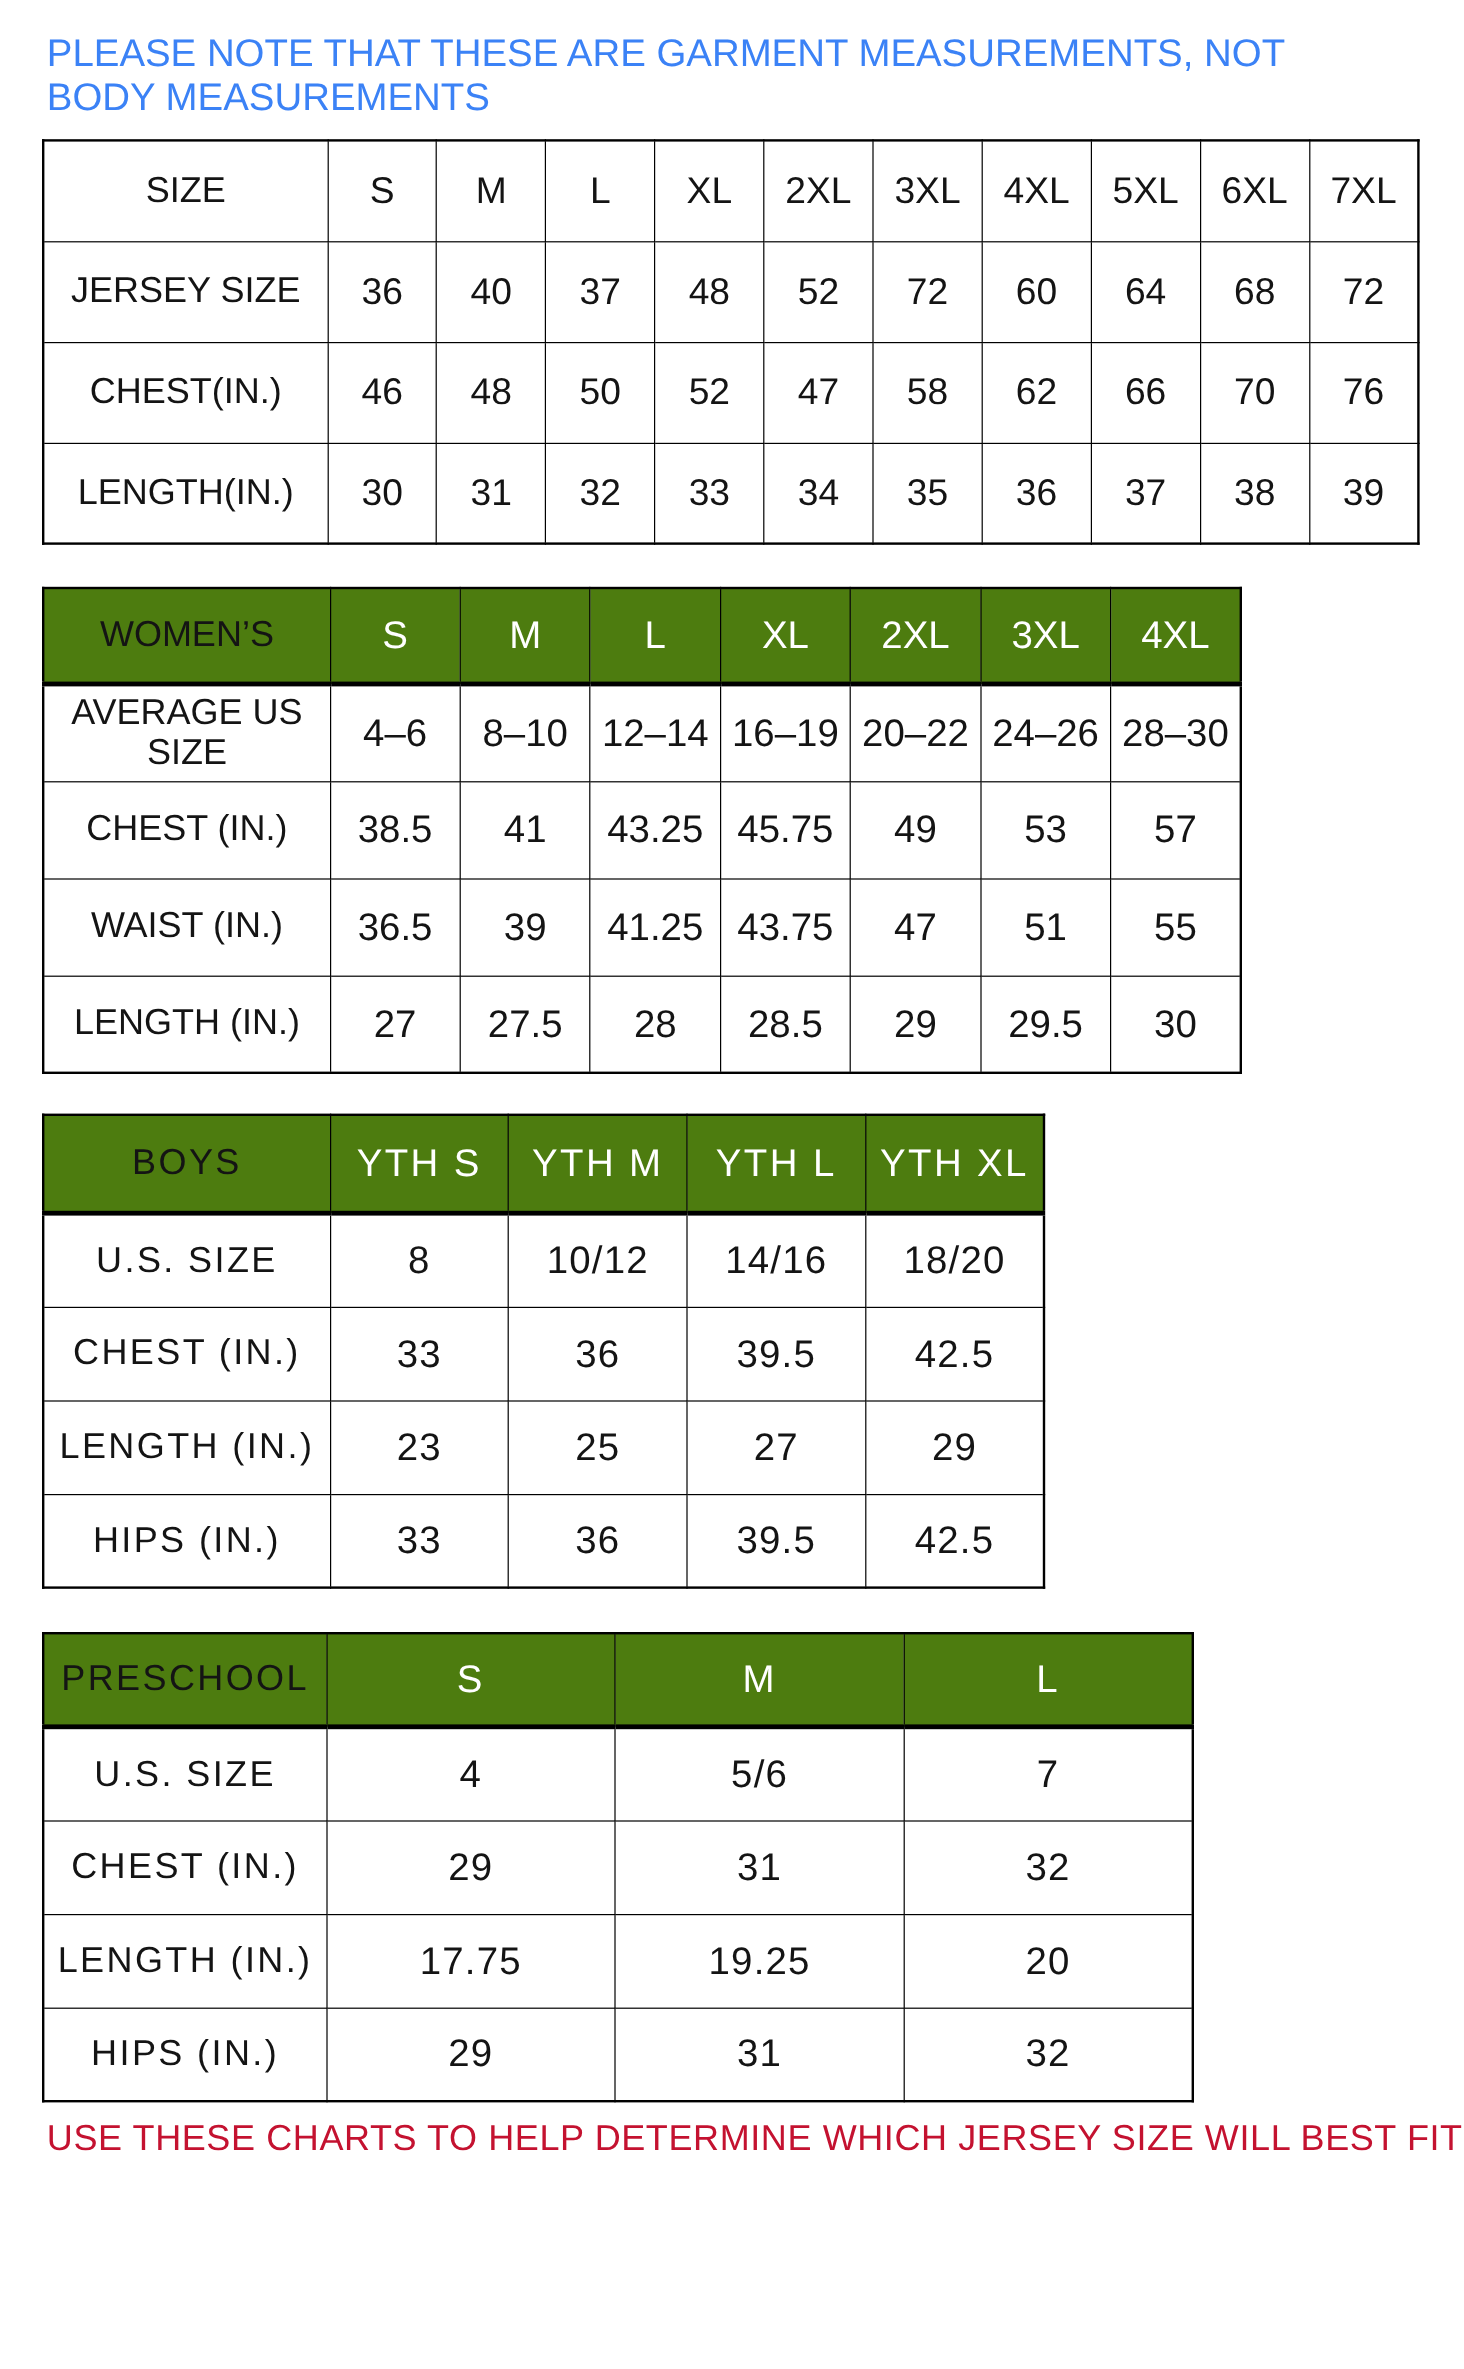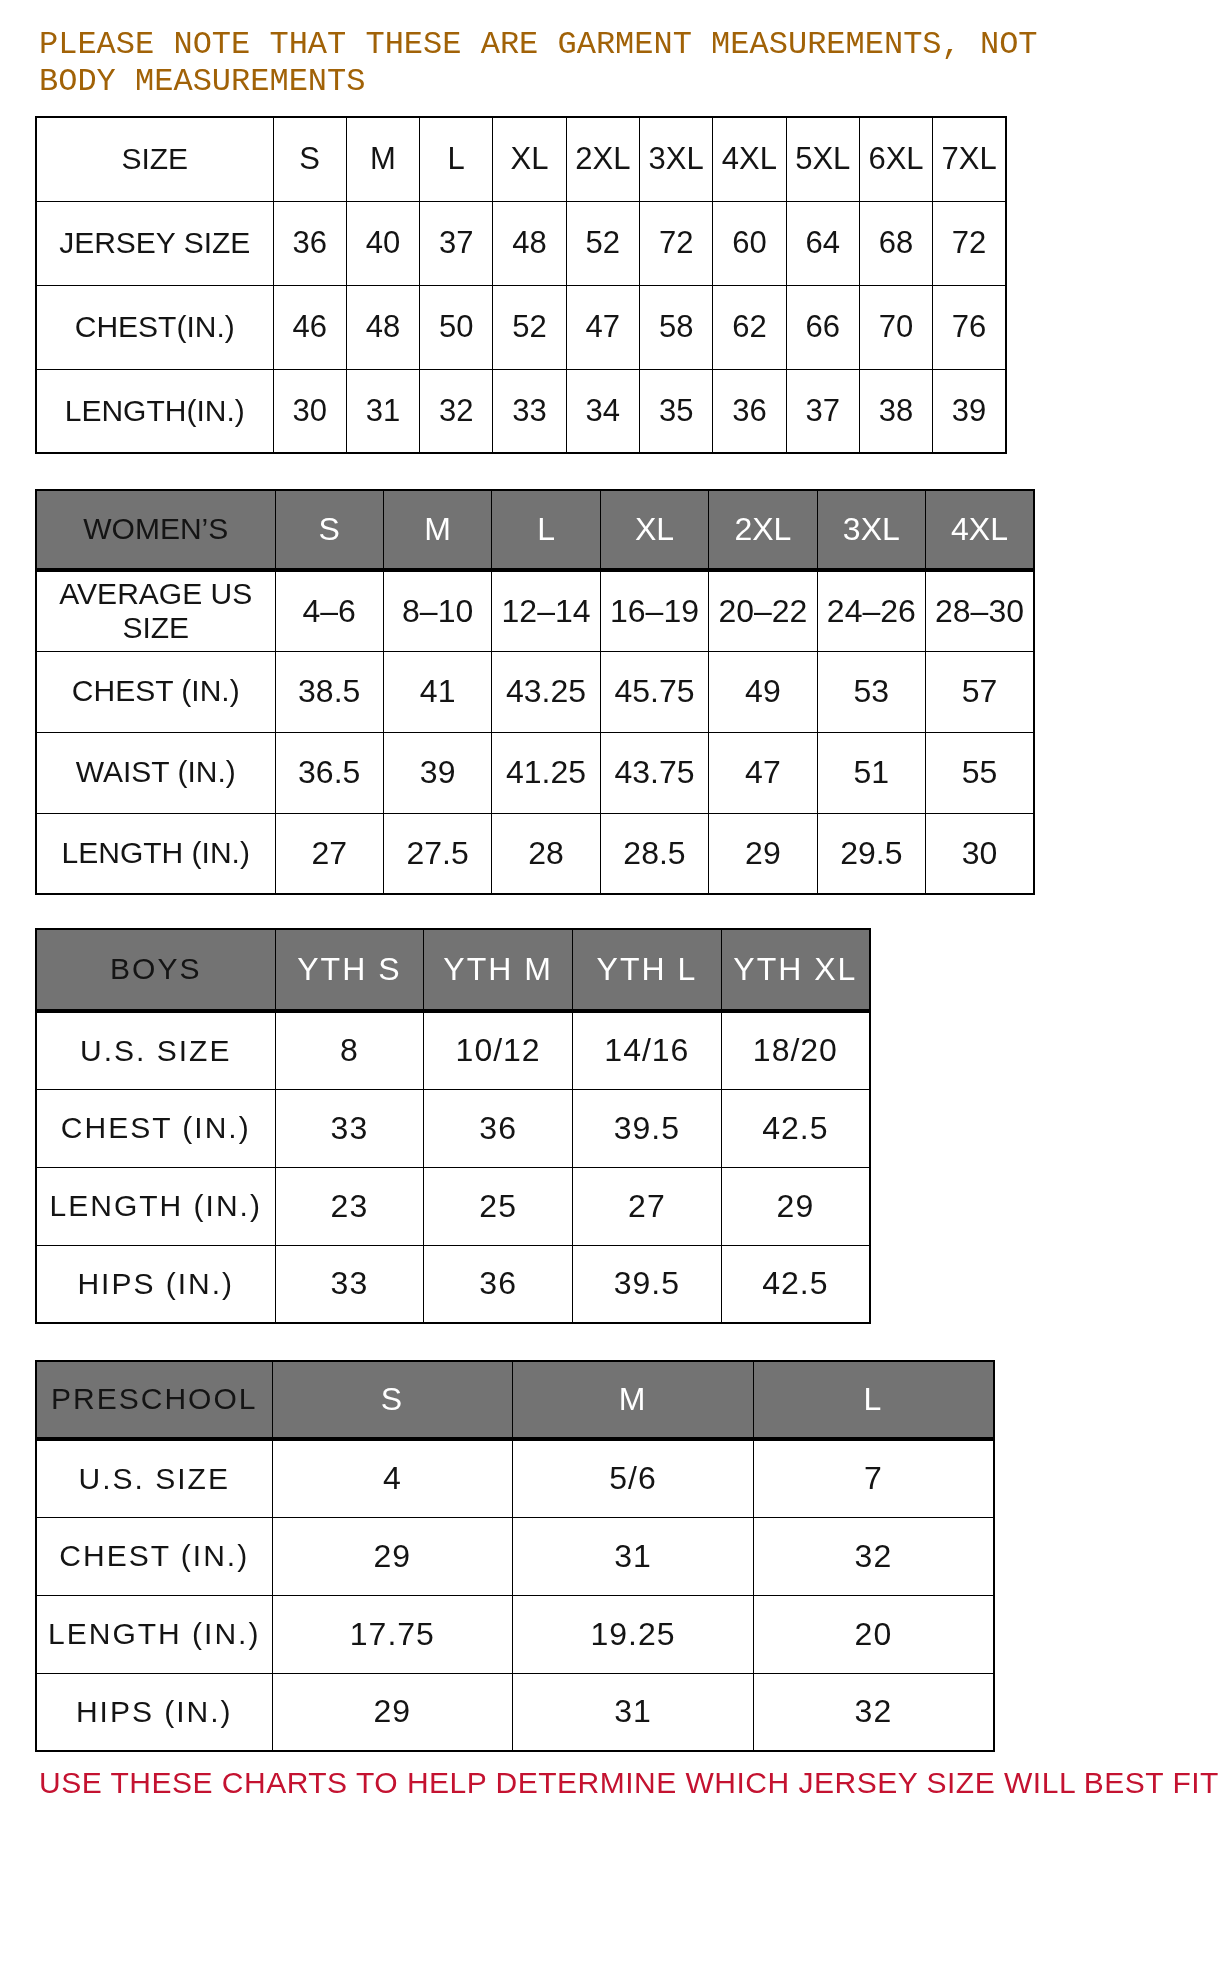--- a/index.html
+++ b/index.html
@@ -26,27 +26,26 @@
     font-weight: 900;
     letter-spacing: -1px;
     color: #000000;
     transform: scale(0.74, 1.08);
     transform-origin: left center;
     line-height: 74px;
   }
 
   
   .note {
-    color: #a16207;
+    color: #3b82f6;
     font-size: 32px;
     font-weight: 500;
     line-height: 37px;
     width: 1070px;
     margin: 0 0 16px 4px;
-    font-family: Liberation Mono, monospace;
   }
 
   
   .tbl-wrap { margin-bottom: 36px; }
   .banner {
     width: 1148px;
     height: 85px;
     background: #757575;
     color: #ffffff;
     font-size: 40px;
@@ -69,27 +68,27 @@
   }
   table.grid { border: 2px solid #000000; }
   table.grid td { font-size: 32px; color: #141414; }
   table.grid th.lab {
     font-size: 30px;
     color: #141414;
     line-height: 1.15;
   }
   
   table.grid thead th {
-    background: #737373;
+    background: #4d7c0f;
     color: #ffffff;
     font-size: 32px;
     border-bottom: 4px solid #000000;
   }
   
-  table.mens-grid { width: 972px; }
+  table.mens-grid { width: 1148px; }
   table.mens-grid th.lab { width: 237px; }
   table.mens-grid tr { height: 84px; }
   table.mens-grid td { font-size: 31px; }
 
   table.womens-grid { width: 1000px; }
   table.womens-grid th.lab { width: 239px; }
   table.womens-grid thead tr { height: 80px; }
   table.womens-grid tbody tr { height: 81px; }
 
   table.boys-grid { width: 836px; }

